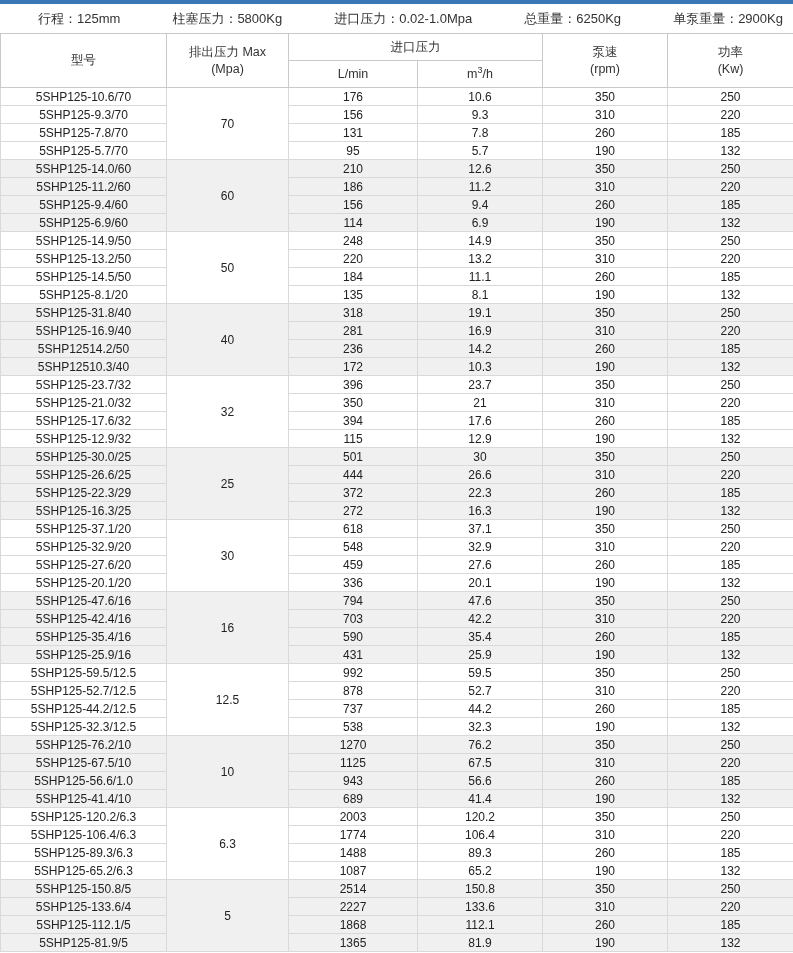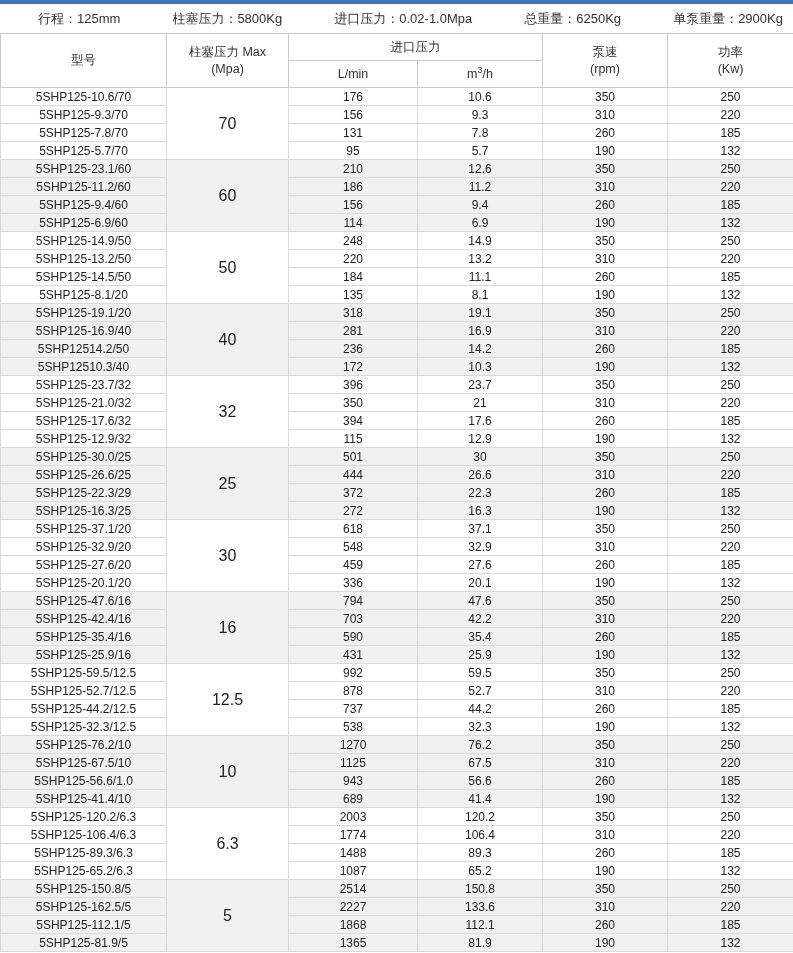--- a/index.html
+++ b/index.html
@@ -50,21 +50,21 @@
     line-height:1.35;
     background:#fff;
   }
   tbody td{
     font-size:12px;
     height:18px;
     color:#222;
     background:#fff;
   }
   tbody tr.shaded td{background:var(--shade);}
-  td.pressure{font-size:16px;}
+  td.pressure{font-size:12px;}
   col.c-model{width:166px;}
   col.c-press{width:122px;}
   col.c-lmin{width:129px;}
   col.c-m3h{width:125px;}
   col.c-rpm{width:125px;}
   col.c-kw{width:126px;}
   sup{font-size:9px;line-height:0;}
 </style>
 </head>
 <body>
@@ -85,21 +85,21 @@
       <col class="c-press">
       <col class="c-lmin">
     <col class="c-m3h">
       <col class="c-rpm">
       <col class="c-kw">
   </colgroup>
   <thead>
     <tr>
       <th rowspan="2">型号</th>
       <th rowspan="2">
-        <span>柱塞压力 Max</span><br>
+        <span>排出压力 Max</span><br>
         <span>(Mpa)</span>
       </th>
       <th colspan="2">进口压力</th>
       <th rowspan="2">
         <span>泵速</span><br>
         <span>(rpm)</span>
       </th>
       <th rowspan="2">
         <span>功率</span><br>
         <span>(Kw)</span>
@@ -134,21 +134,21 @@
         <td>185</td>
       </tr>
       <tr>
         <td>5SHP125-5.7/70</td>
         <td>95</td>
         <td>5.7</td>
         <td>190</td>
         <td>132</td>
       </tr>
       <tr class="shaded">
-        <td>5SHP125-23.1/60</td>
+        <td>5SHP125-14.0/60</td>
         <td rowspan="4" class="pressure">60</td>
         <td>210</td>
         <td>12.6</td>
         <td>350</td>
         <td>250</td>
       </tr>
       <tr class="shaded">
         <td>5SHP125-11.2/60</td>
         <td>186</td>
         <td>11.2</td>
@@ -192,21 +192,21 @@
         <td>185</td>
       </tr>
       <tr>
         <td>5SHP125-8.1/20</td>
         <td>135</td>
         <td>8.1</td>
         <td>190</td>
         <td>132</td>
       </tr>
       <tr class="shaded">
-        <td>5SHP125-19.1/20</td>
+        <td>5SHP125-31.8/40</td>
         <td rowspan="4" class="pressure">40</td>
         <td>318</td>
         <td>19.1</td>
         <td>350</td>
         <td>250</td>
       </tr>
       <tr class="shaded">
         <td>5SHP125-16.9/40</td>
         <td>281</td>
         <td>16.9</td>
@@ -432,21 +432,21 @@
       </tr>
       <tr class="shaded">
         <td>5SHP125-150.8/5</td>
         <td rowspan="4" class="pressure">5</td>
         <td>2514</td>
         <td>150.8</td>
         <td>350</td>
         <td>250</td>
       </tr>
       <tr class="shaded">
-        <td>5SHP125-162.5/5</td>
+        <td>5SHP125-133.6/4</td>
         <td>2227</td>
         <td>133.6</td>
         <td>310</td>
         <td>220</td>
       </tr>
       <tr class="shaded">
         <td>5SHP125-112.1/5</td>
         <td>1868</td>
         <td>112.1</td>
         <td>260</td>

